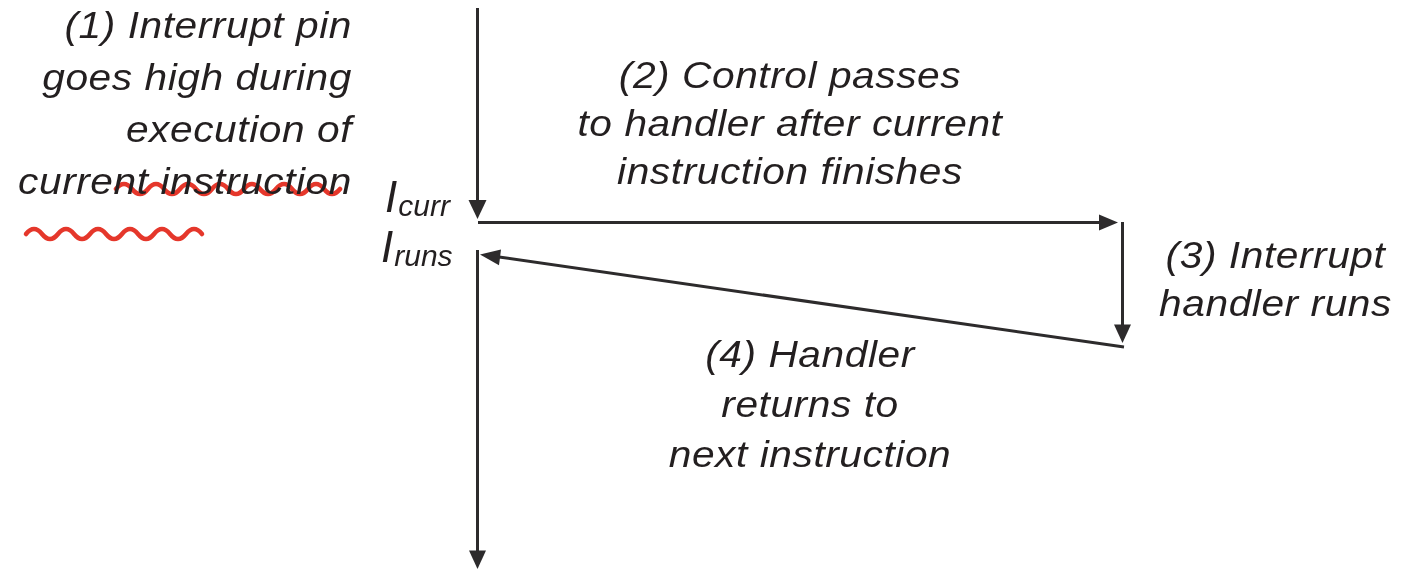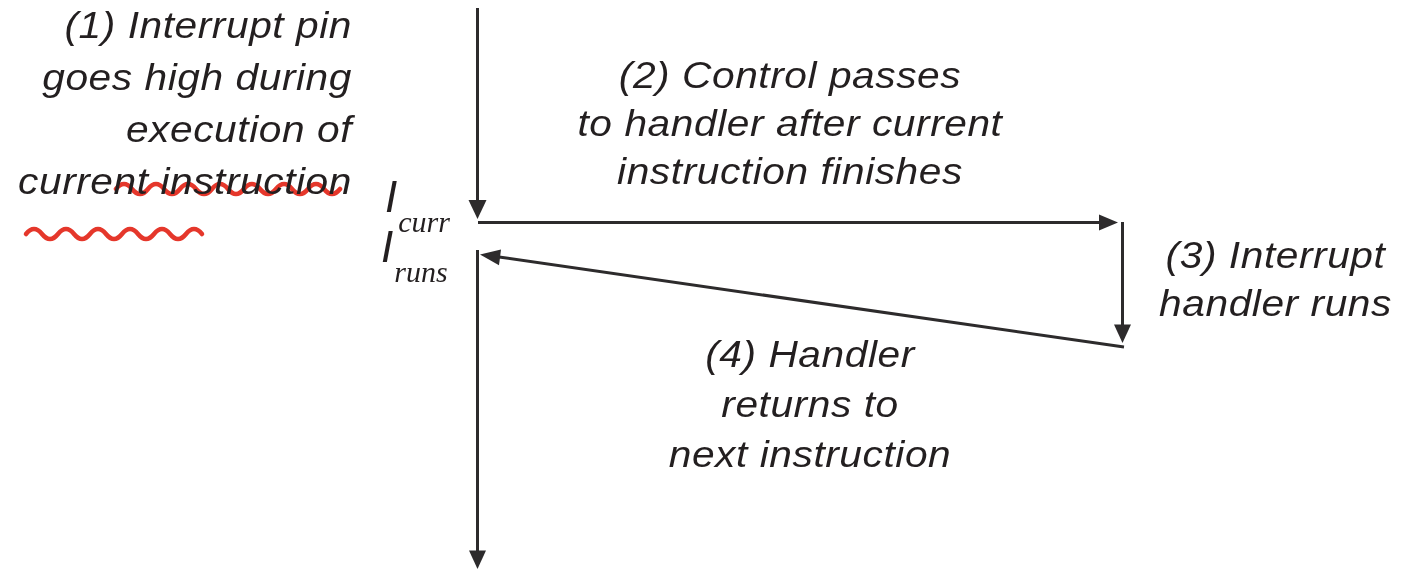--- a/index.html
+++ b/index.html
@@ -30,24 +30,23 @@
     font-size:44px;
     line-height:1;
     color:var(--text-color,#231f20);
     white-space:nowrap;
   }
   .icurr{left:385px;top:175px;}
   .inext{left:381px;top:225px;}
   .isub{
     font-size:30px;
     position:relative;
-    top:20px;
+    top:4px;
     left:1px;
     letter-spacing:0;
-    font-family:Liberation Serif, serif;
   }
 </style>
 </head>
 <body>
 
 <div class="canvas">
 
   <svg class="layer" width="1406" height="578" viewBox="0 0 1406 578">
 
     <path d="M477.5 8 L477.5 201" fill="none" stroke="#2d2b2c" stroke-width="3"></path>

